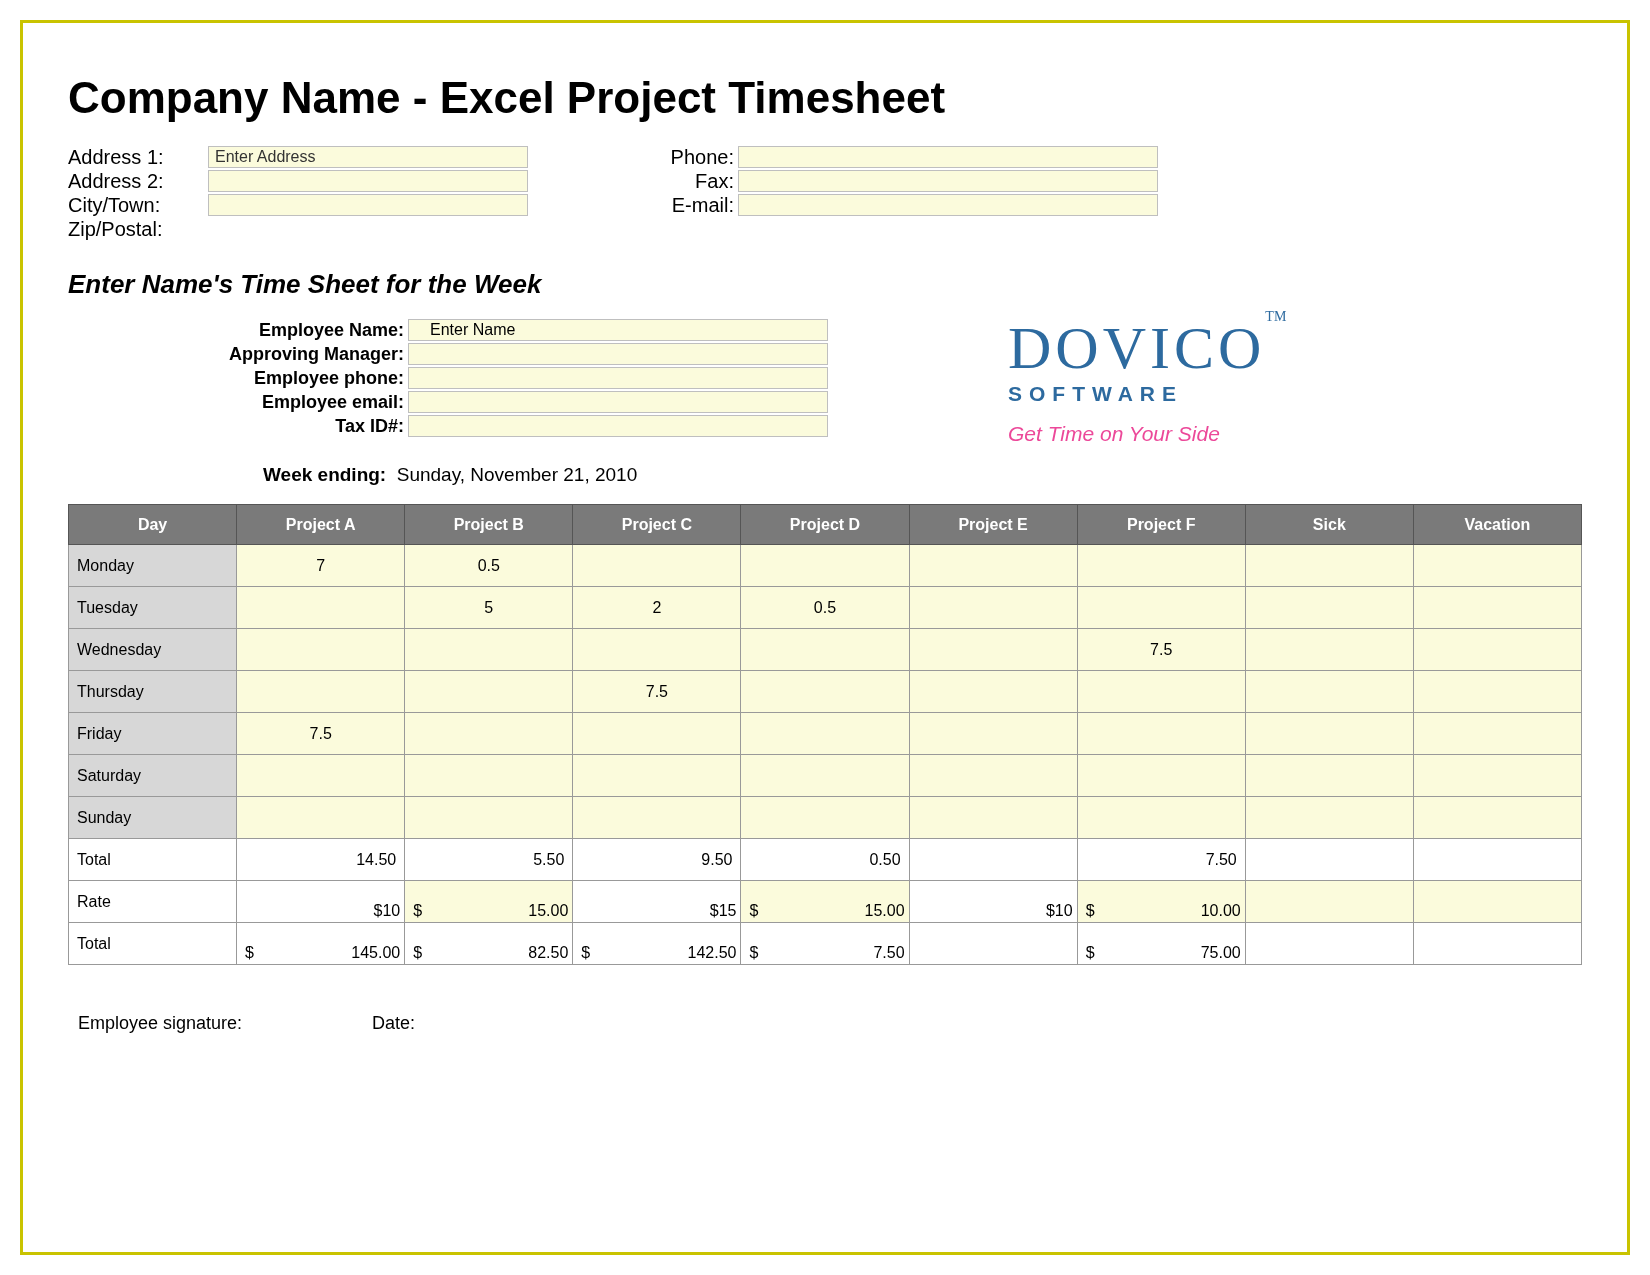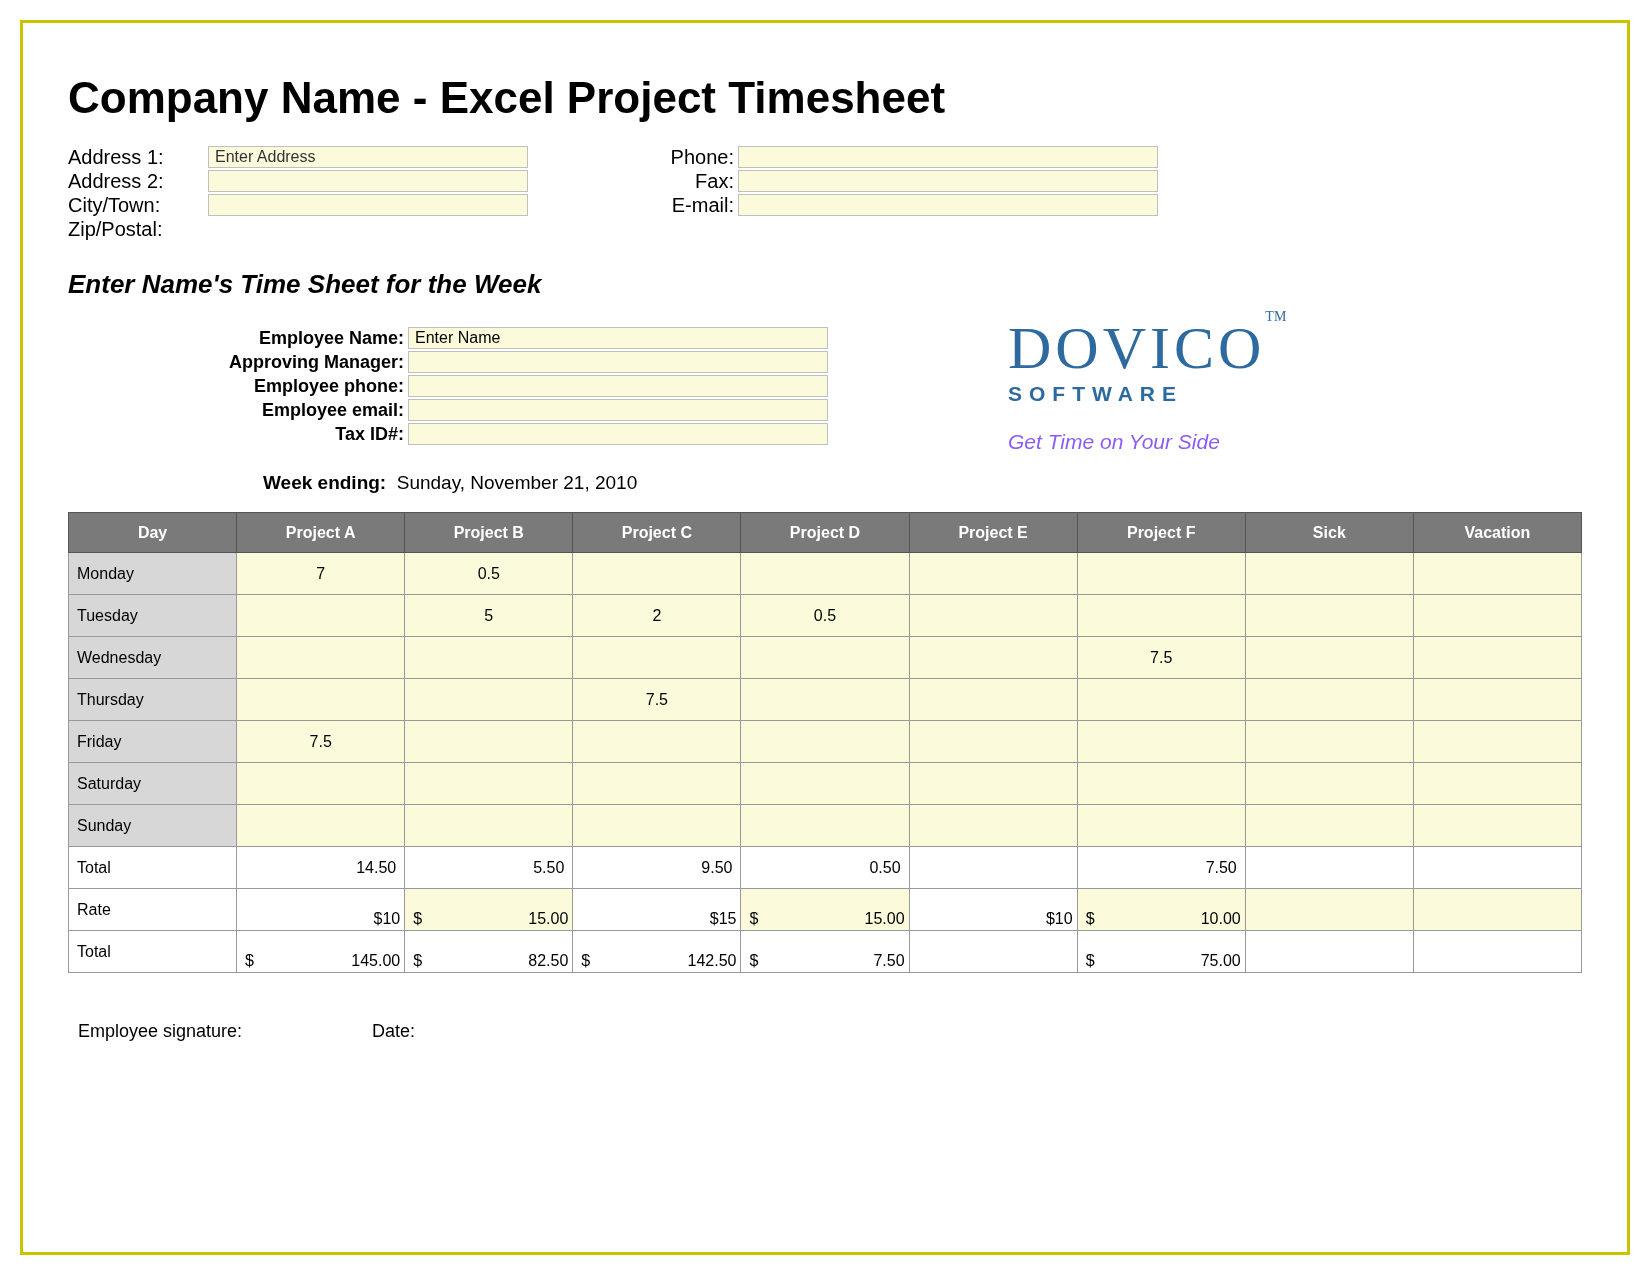--- a/index.html
+++ b/index.html
@@ -60,21 +60,21 @@
   .info-input.wide { width: 420px; }
   .subtitle {
     font-size: 26px;
     font-weight: bold;
     font-style: italic;
     margin: 10px 0 18px 0;
   }
   .emp-block {
     display: flex;
     gap: 180px;
-    align-items: center;
+    align-items: flex-start;
     margin-bottom: 18px;
   }
   .emp-col { margin-left: 120px; }
   .emp-row {
     display: flex;
     align-items: center;
     height: 24px;
   }
   .emp-label {
     font-size: 18px;
@@ -82,21 +82,21 @@
     width: 220px;
     text-align: right;
     padding-right: 4px;
   }
   .emp-input {
     background: #fbfbdc;
     border: 1px solid #bfbfbf;
     width: 420px;
     height: 22px;
     font-size: 16px;
-    padding: 0 6px;
+    padding: 0 21px;
   }
   .logo-block {
     text-align: left;
     min-width: 360px;
   }
   .logo-dovico {
     font-family: "Times New Roman", serif;
     font-size: 60px;
     letter-spacing: 4px;
     color: #2d6a9f;
@@ -115,22 +115,22 @@
     font-size: 21px;
     letter-spacing: 7px;
     color: #2d6a9f;
     font-weight: bold;
     margin-top: 4px;
   }
   .logo-tagline {
     font-family: Arial, sans-serif;
     font-size: 21px;
     font-style: italic;
-    color: #8b5cf6;
-    margin-top: 24px;
+    color: #ec4899;
+    margin-top: 16px;
   }
   .week-ending {
     margin: 12px 0 18px 195px;
     font-size: 19px;
   }
   .week-ending b { font-weight: bold; }
   table.sheet {
     border-collapse: collapse;
     width: 100%;
     table-layout: fixed;

